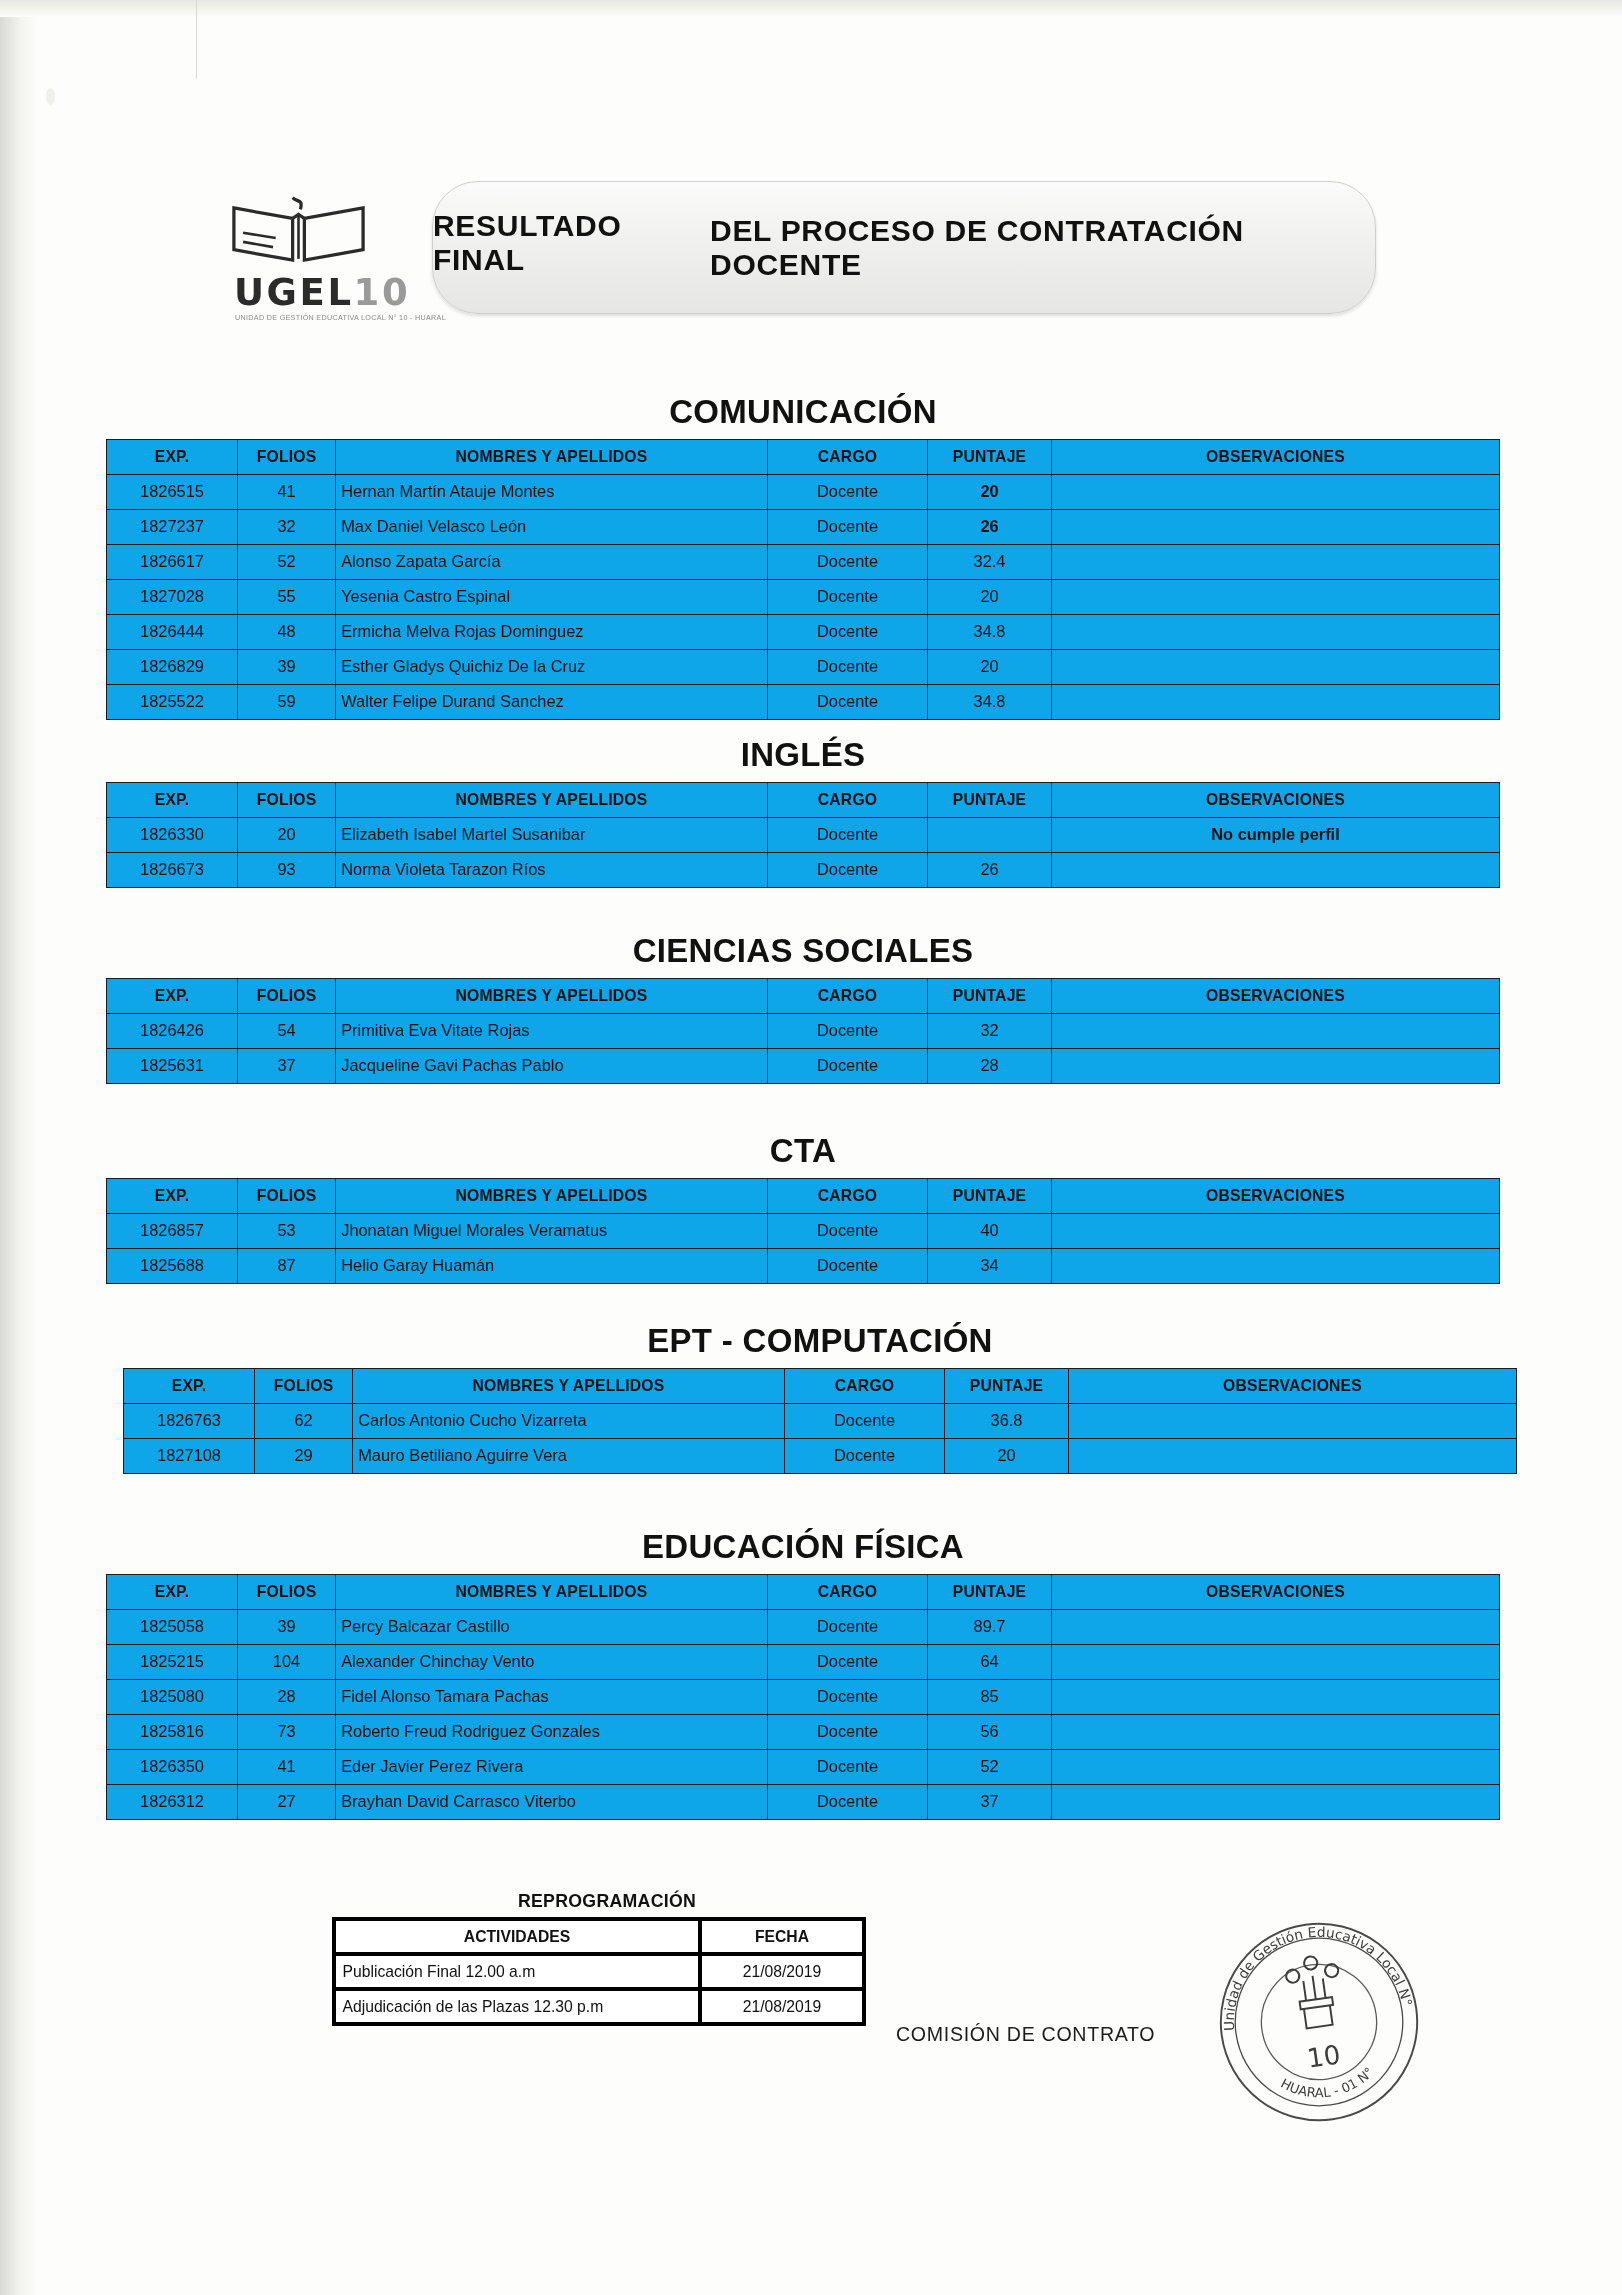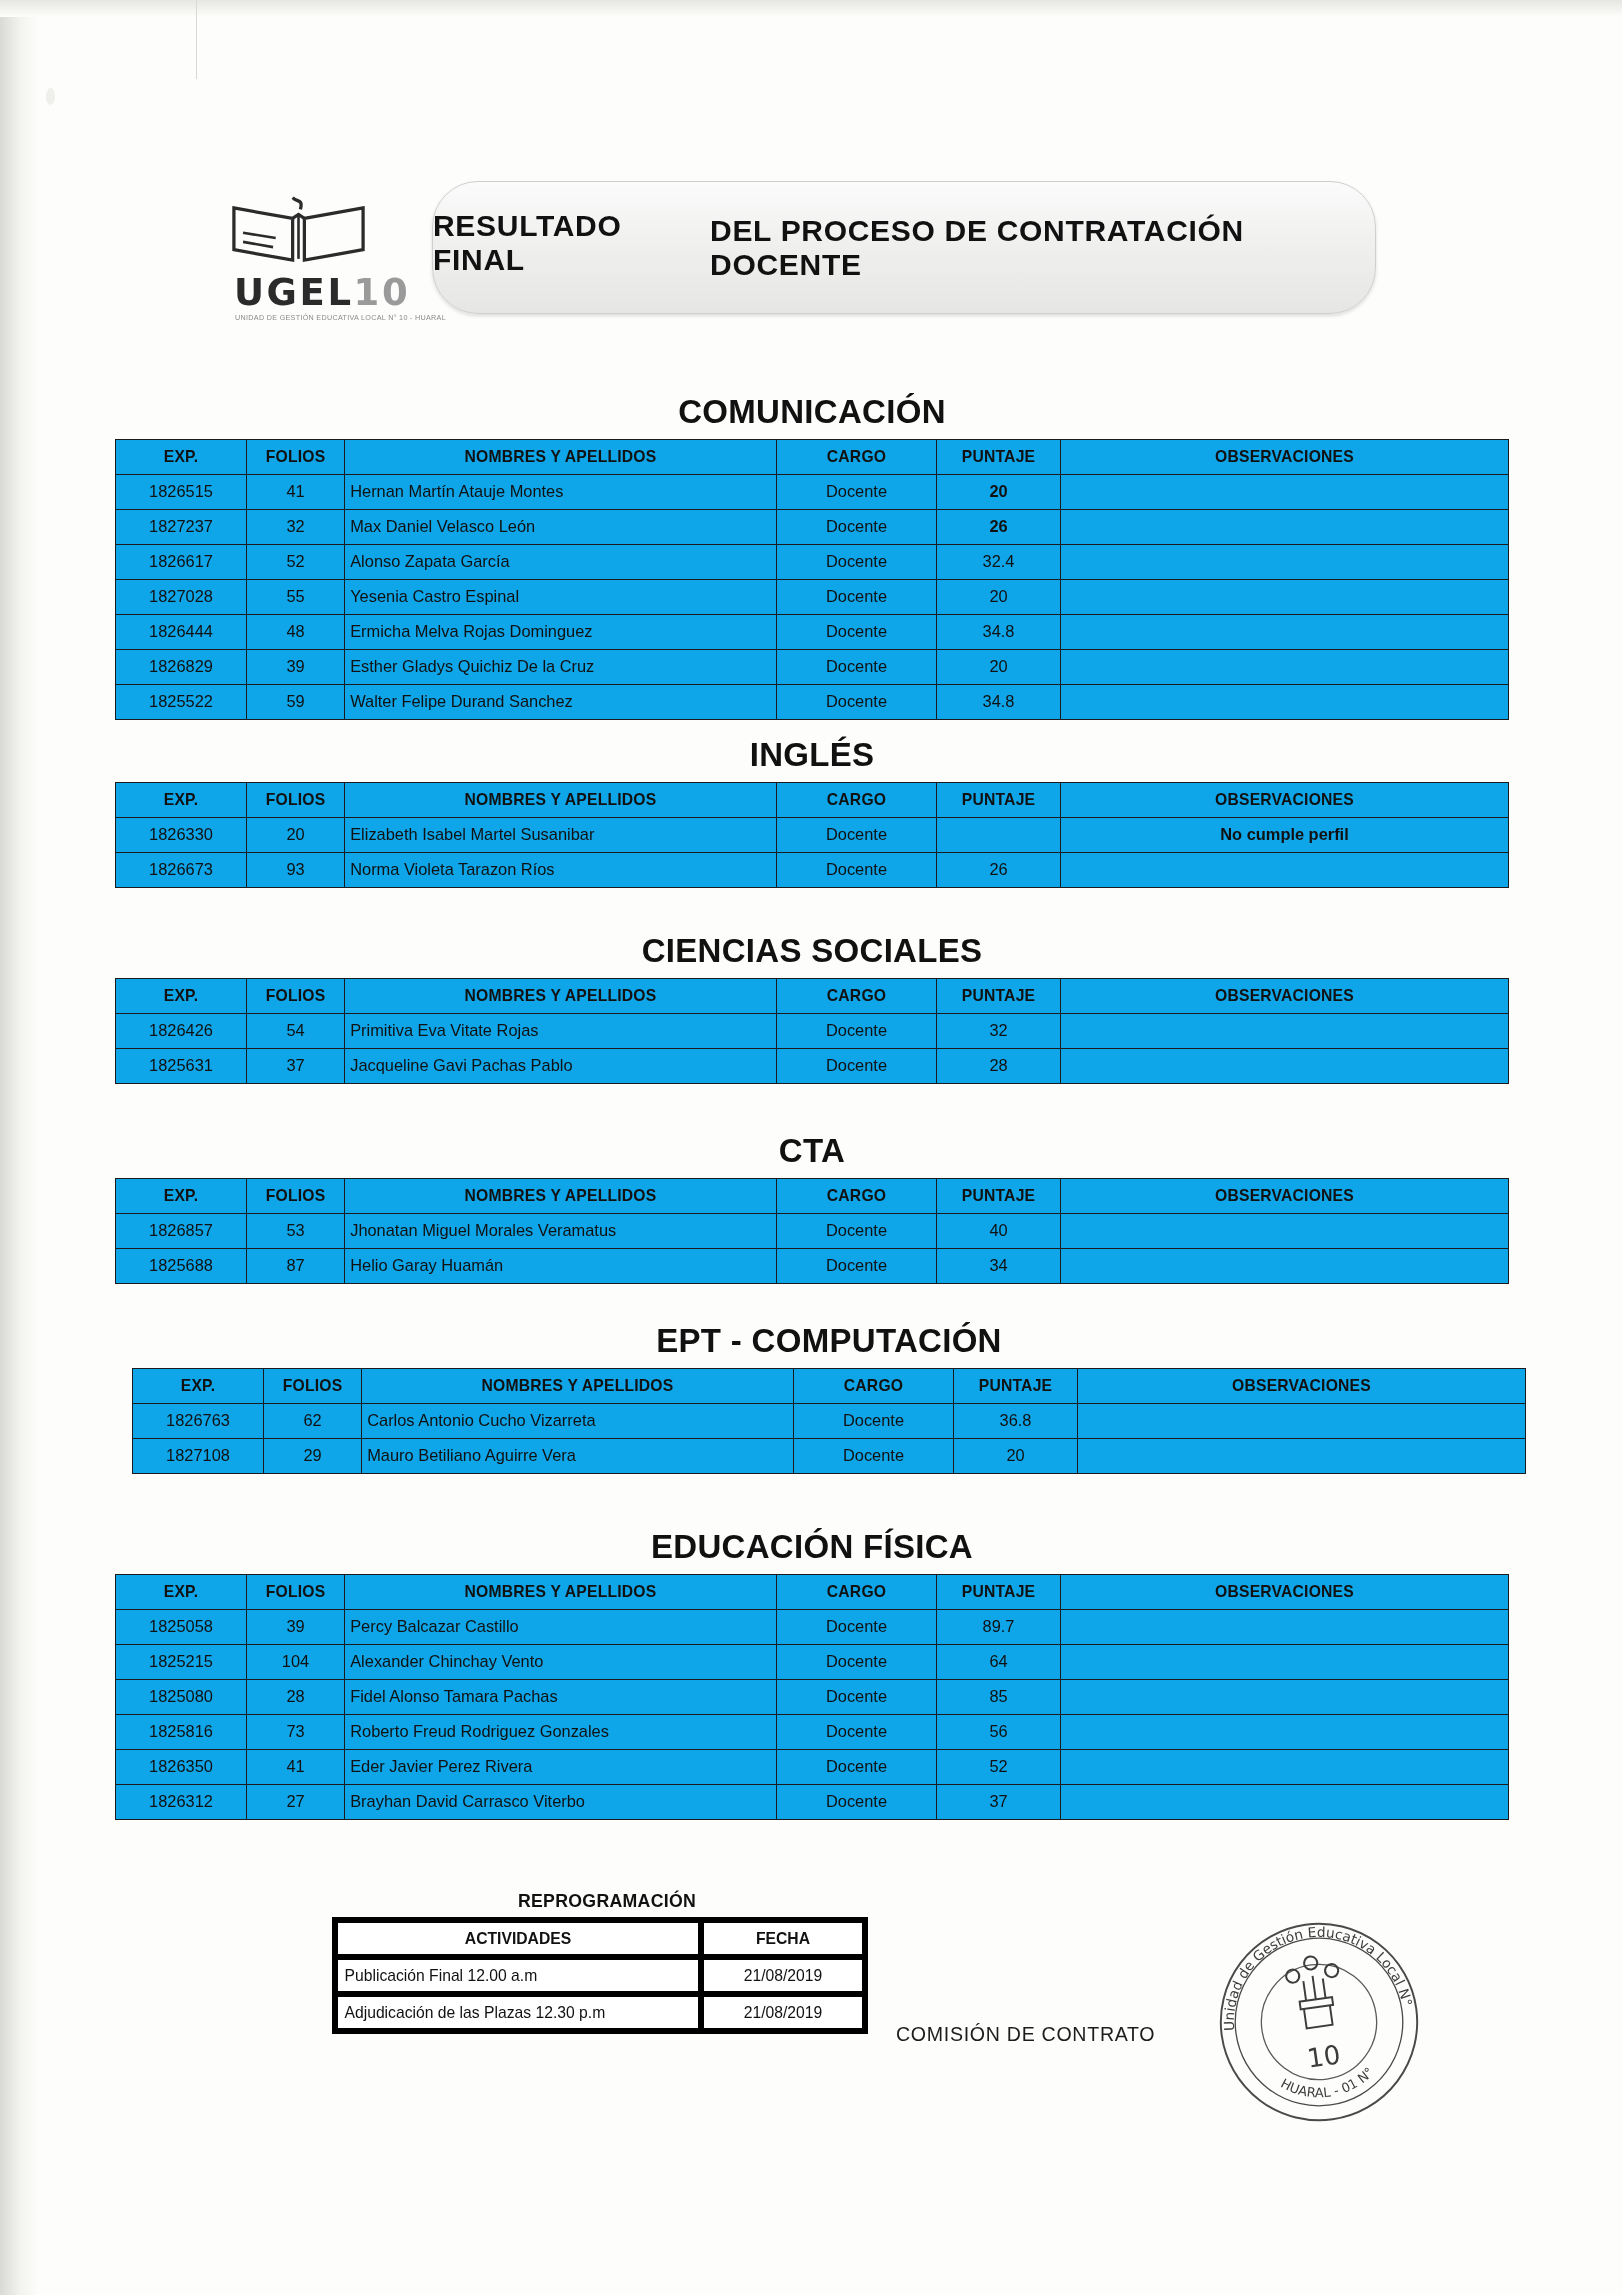--- a/index.html
+++ b/index.html
@@ -120,21 +120,21 @@
   .title-line2 {
     font-size: 30px;
     font-weight: bold;
     letter-spacing: 0.7px;
     color: #111;
   }
 
   
   .section {
     position: absolute;
-    left: 115px;
+    left: 106px;
     width: 1394px;
   }
   .section-title {
     text-align: center;
     font-size: 33px;
     font-weight: bold;
     color: #111;
     margin-bottom: 7.9px;
     letter-spacing: 0.3px;
   }
@@ -185,21 +185,21 @@
     margin-bottom: 5.2px;
     color: #111;
   }
   table.repro-table {
     border-collapse: collapse;
     width: 530px;
     table-layout: fixed;
     background: #fff;
   }
   table.repro-table th, table.repro-table td {
-    border: 6px solid #000000;
+    border: 4px solid #000000;
     height: 31px;
     font-size: 15.7px;
     padding: 0 6.5px;
     color: #111;
   }
   table.repro-table th { font-weight: bold; text-align: center; }
   col.act { width: 366px; }
   col.fec { width: 164px; }
 
   .footer-text {

